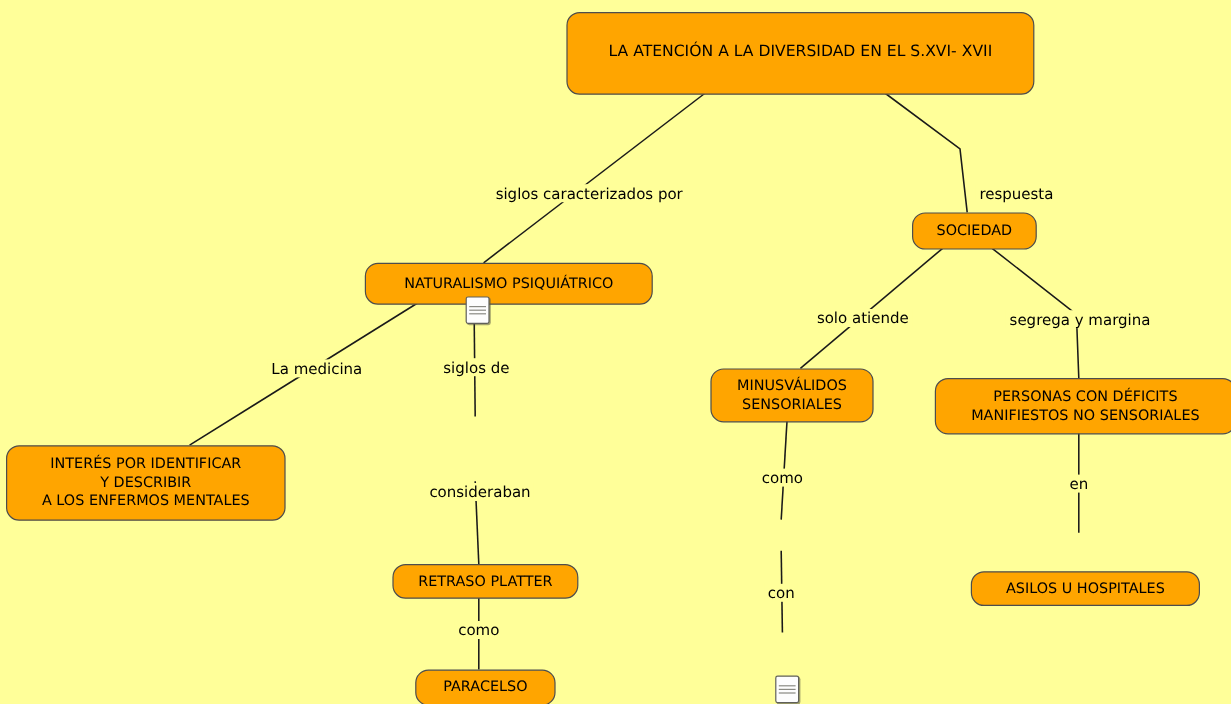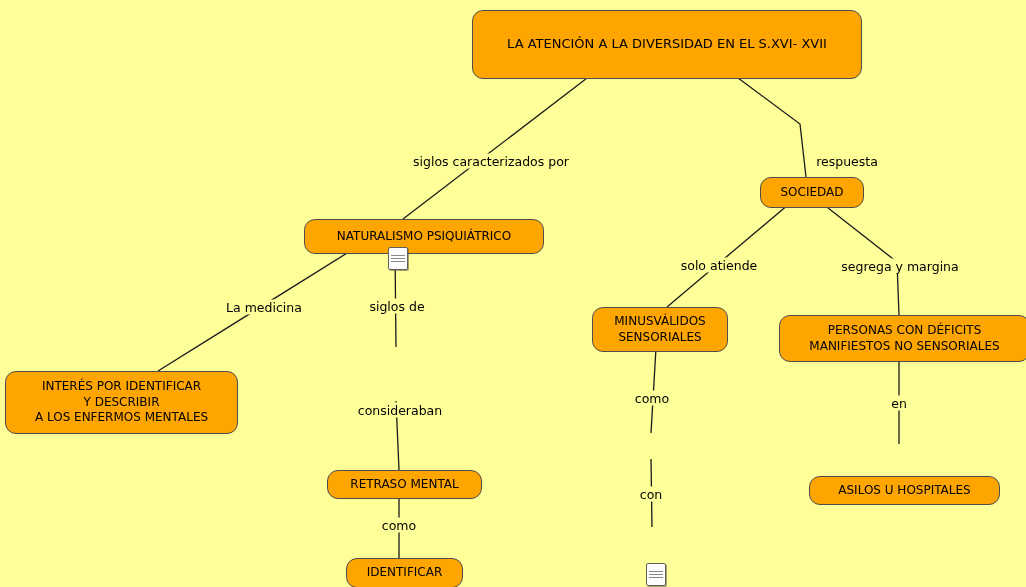--- a/index.html
+++ b/index.html
@@ -44,23 +44,23 @@
 
   <div class="node" style="left:280px;top:219px;width:230px;height:31px;margin-left:24px;">NATURALISMO PSIQUIÁTRICO</div>
 
   <div class="node" style="left:760px;top:177px;width:94px;height:27px;">SOCIEDAD</div>
 
   <div class="node" style="left:5px;top:371px;width:223px;height:59px;">INTERÉS POR IDENTIFICAR
 Y DESCRIBIR
 A LOS ENFERMOS MENTALES</div>
 
 
-  <div class="node" style="left:327px;top:470px;width:145px;height:25px;">RETRASO MENTAL</div>
+  <div class="node" style="left:327px;top:470px;width:145px;height:25px;">RETRASO PLATTER</div>
 
-  <div class="node" style="left:346px;top:558px;width:107px;height:26px;">IDENTIFICAR</div>
+  <div class="node" style="left:346px;top:558px;width:107px;height:26px;">PARACELSO</div>
 
   <div class="node" style="left:592px;top:307px;width:126px;height:41px;">MINUSVÁLIDOS
 SENSORIALES</div>
 
   <div class="node" style="left:779px;top:315px;width:241px;height:43px;">PERSONAS CON DÉFICITS
 MANIFIESTOS NO SENSORIALES</div>
 
 
   <div class="node" style="left:809px;top:444px;width:181px;height:25px;margin-top:32px;">ASILOS U HOSPITALES</div>
 

